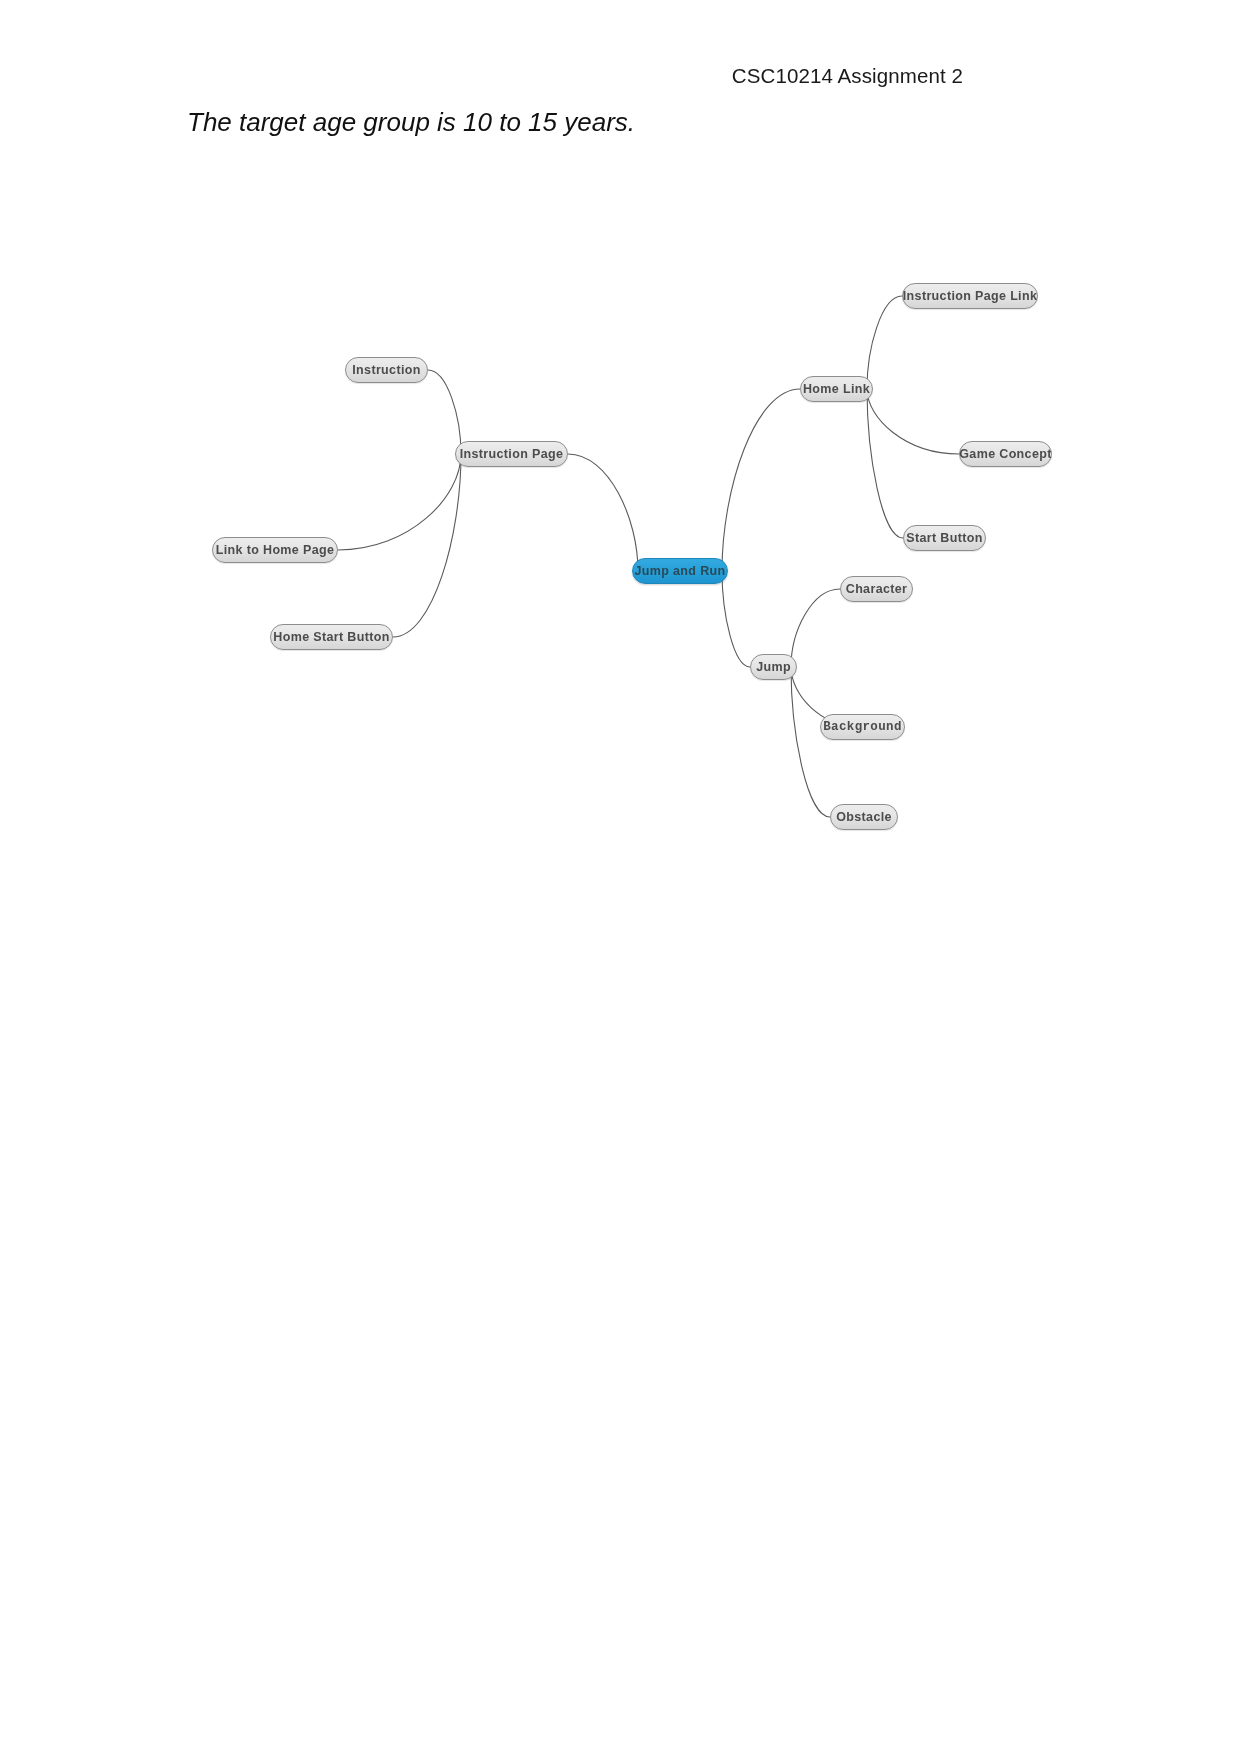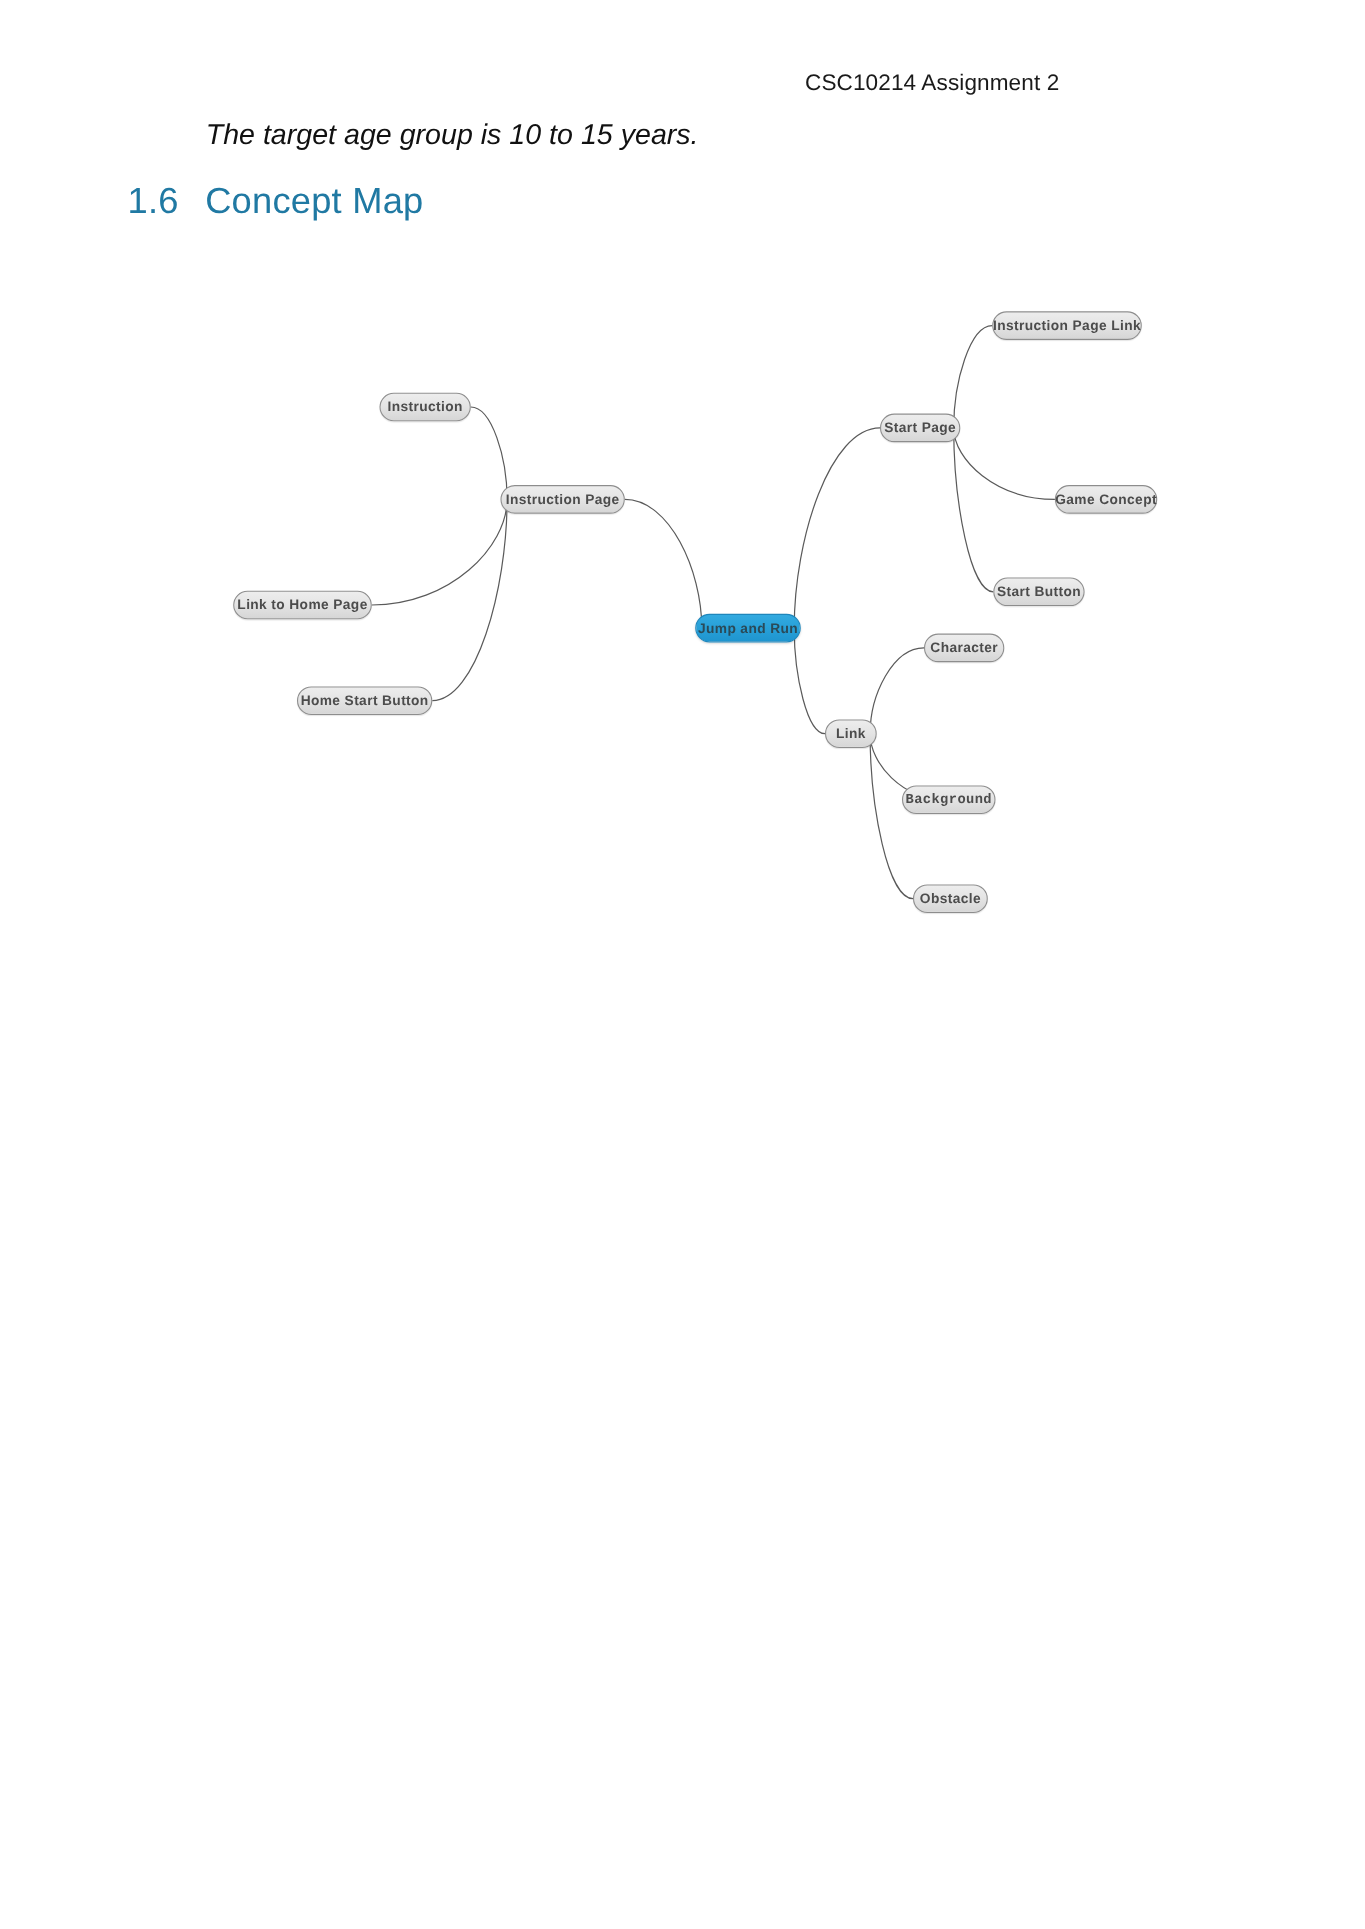--- a/index.html
+++ b/index.html
@@ -100,23 +100,20 @@
 </style>
 </head>
 <body>
 
 <div id="page">
 
   <div class="doc-header">CSC10214 Assignment 2</div>
 
   <div class="body-line">The target age group is 10 to 15 years.</div>
 
-  <div class="heading">
-    <span class="num">1.6</span><span>Concept Map</span>
-  </div>
 
   <div id="map">
     <svg id="map-edges" viewBox="0 0 1241 640" preserveAspectRatio="none" aria-hidden="true">
         <path d="M 722 336 C 722 254.1, 754.76 154, 800 154" fill="none" stroke="#5a5a5a" stroke-width="1.1"></path>
         <path d="M 638 336 C 638 283.35, 608.6 219, 568 219" fill="none" stroke="#5a5a5a" stroke-width="1.1"></path>
         <path d="M 722 336 C 722 379.2, 733.76 432, 750 432" fill="none" stroke="#5a5a5a" stroke-width="1.1"></path>
         <path d="M 867 154 C 867 112.15, 881.7 61, 902 61" fill="none" stroke="#5a5a5a" stroke-width="1.1"></path>
         <path d="M 867 154 C 867 183.25, 905.64 219, 959 219" fill="none" stroke="#5a5a5a" stroke-width="1.1"></path>
         <path d="M 867 154 C 867 221.05, 882.12 303, 903 303" fill="none" stroke="#5a5a5a" stroke-width="1.1"></path>
         <path d="M 461 219 C 461 181.2, 447.14 135, 428 135" fill="none" stroke="#5a5a5a" stroke-width="1.1"></path>
@@ -124,21 +121,21 @@
         <path d="M 461 219 C 461 301.35, 432.44 402, 393 402" fill="none" stroke="#5a5a5a" stroke-width="1.1"></path>
         <path d="M 791 432 C 791 396.9, 811.58 354, 840 354" fill="none" stroke="#5a5a5a" stroke-width="1.1"></path>
         <path d="M 791 432 C 791 459, 819.98 492, 860 492" fill="none" stroke="#5a5a5a" stroke-width="1.1"></path>
         <path d="M 791 432 C 791 499.5, 807.38 582, 830 582" fill="none" stroke="#5a5a5a" stroke-width="1.1"></path>
       </svg>
     <div id="map-nodes">
         <div class="node central" style="left: 632px; top: 323px; width: 96px; height: 26px;">
           <span>Jump and Run</span>
         </div>
         <div class="node" style="left: 800px; top: 141px; width: 73px; height: 26px;">
-          <span>Start Page</span>
+          <span>Home Link</span>
         </div>
         <div class="node" style="left: 902px; top: 48px; width: 136px; height: 26px;">
           <span>Instruction Page Link</span>
         </div>
         <div class="node" style="left: 959px; top: 206px; width: 93px; height: 26px;">
           <span>Game Concept</span>
         </div>
         <div class="node" style="left: 903px; top: 290px; width: 83px; height: 26px;">
           <span>Start Button</span>
         </div>
@@ -148,21 +145,21 @@
         <div class="node" style="left: 345px; top: 122px; width: 83px; height: 26px;">
           <span>Instruction</span>
         </div>
         <div class="node" style="left: 212px; top: 302px; width: 126px; height: 26px;">
           <span>Link to Home Page</span>
         </div>
         <div class="node" style="left: 270px; top: 389px; width: 123px; height: 26px;">
           <span>Home Start Button</span>
         </div>
         <div class="node" style="left: 750px; top: 419px; width: 47px; height: 26px;">
-          <span>Link</span>
+          <span>Jump</span>
         </div>
         <div class="node" style="left: 840px; top: 341px; width: 73px; height: 26px;">
           <span>Character</span>
         </div>
         <div class="node" style="left: 820px; top: 479px; width: 85px; height: 26px; font-family: Liberation Mono, monospace;">
           <span>Background</span>
         </div>
         <div class="node" style="left: 830px; top: 569px; width: 68px; height: 26px;">
           <span>Obstacle</span>
         </div>

